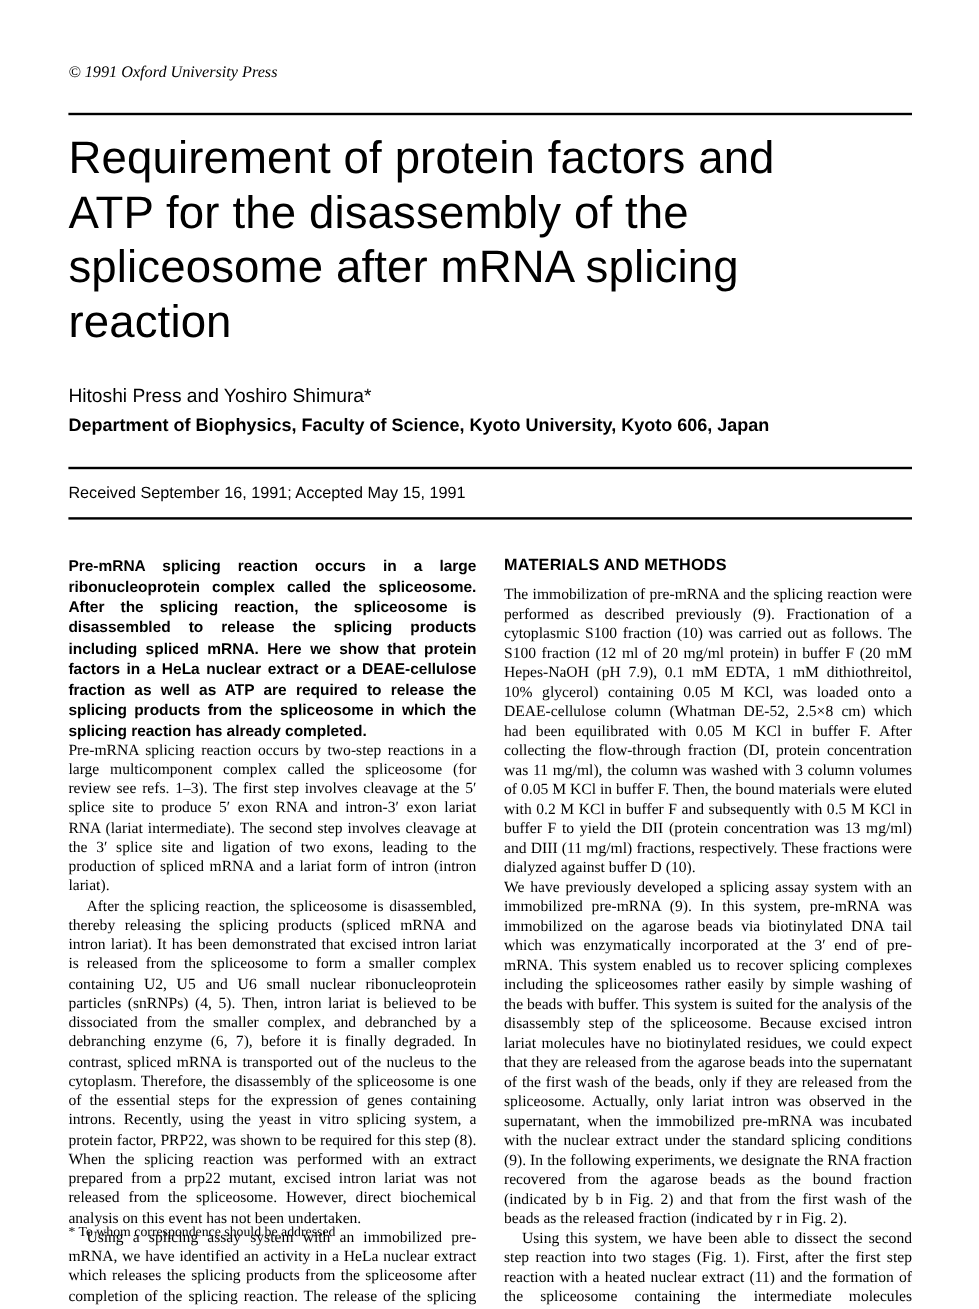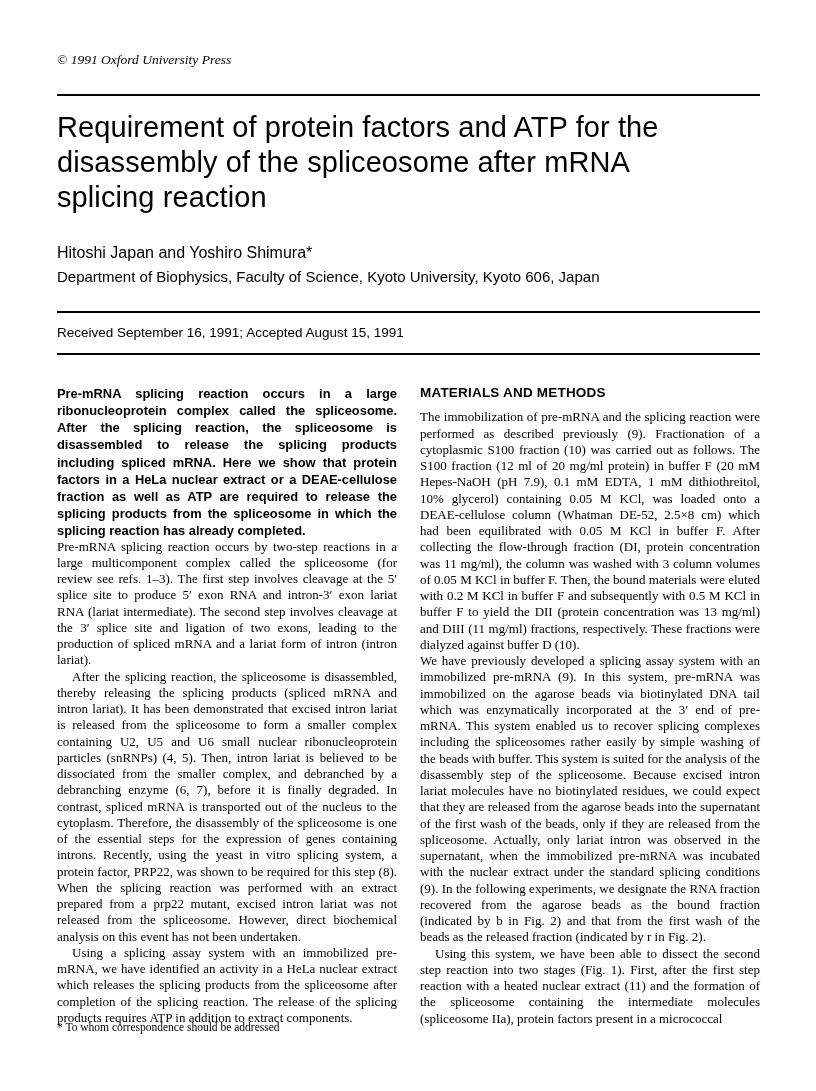--- a/index.html
+++ b/index.html
@@ -39,35 +39,36 @@
     border: none;
     margin: 0;
     background: #000;
   }
   hr.thick { height: 2px; margin-top: 26px; }
   hr.thin  { height: 2px; margin-top: 26px; }
   hr.thin2 { height: 2px; margin-top: 13px; }
   .title {
     font-family: "Liberation Sans", sans-serif;
     font-weight: normal;
-    font-size: 29px;
+    font-size: 38px;
     line-height: 1.2;
     margin: 14px 0 0 0;
     max-width: 660px;
     letter-spacing: 0.1px;
   }
   .authors {
     font-family: "Liberation Sans", sans-serif;
     font-size: 16px;
     margin-top: 30px;
   }
   .affiliation {
     font-family: "Liberation Sans", sans-serif;
     font-size: 15px;
     margin-top: 6px;
+    font-weight: bold;
   }
   .received {
     font-family: "Liberation Sans", sans-serif;
     font-size: 13.5px;
     margin-top: 12px;
   }
   .columns {
     display: flex;
     gap: 23px;
     margin-top: 30px;
@@ -110,26 +111,26 @@
 <div class="page">
 
   <div class="header-row">
     <span class="hdr-left">© 1991 Oxford University Press</span>
   </div>
 
   <hr class="rule thick">
 
   <h1 class="title">Requirement of protein factors and ATP for the disassembly of the spliceosome after mRNA splicing reaction</h1>
 
-  <div class="authors">Hitoshi Japan and Yoshiro Shimura*</div>
+  <div class="authors">Hitoshi Press and Yoshiro Shimura*</div>
   <div class="affiliation">Department of Biophysics, Faculty of Science, Kyoto University, Kyoto 606, Japan</div>
 
   <hr class="rule thin">
 
-  <div class="received">Received September 16, 1991; Accepted August 15, 1991</div>
+  <div class="received">Received September 16, 1991; Accepted May 15, 1991</div>
 
   <hr class="rule thin2">
 
   <div class="columns">
 
     <div class="col">
       <p class="abstract-body">Pre-mRNA splicing reaction occurs in a large ribonucleoprotein complex called the spliceosome. After the splicing reaction, the spliceosome is disassembled to release the splicing products including spliced mRNA. Here we show that protein factors in a HeLa nuclear extract or a DEAE-cellulose fraction as well as ATP are required to release the splicing products from the spliceosome in which the splicing reaction has already completed.</p>
 
       <p class="body-para">Pre-mRNA splicing reaction occurs by two-step reactions in a large multicomponent complex called the spliceosome (for review see refs. 1–3). The first step involves cleavage at the 5′ splice site to produce 5′ exon RNA and intron-3′ exon lariat RNA (lariat intermediate). The second step involves cleavage at the 3′ splice site and ligation of two exons, leading to the production of spliced mRNA and a lariat form of intron (intron lariat).</p>
       <p class="body-para indent">After the splicing reaction, the spliceosome is disassembled, thereby releasing the splicing products (spliced mRNA and intron lariat). It has been demonstrated that excised intron lariat is released from the spliceosome to form a smaller complex containing U2, U5 and U6 small nuclear ribonucleoprotein particles (snRNPs) (4, 5). Then, intron lariat is believed to be dissociated from the smaller complex, and debranched by a debranching enzyme (6, 7), before it is finally degraded. In contrast, spliced mRNA is transported out of the nucleus to the cytoplasm. Therefore, the disassembly of the spliceosome is one of the essential steps for the expression of genes containing introns. Recently, using the yeast in vitro splicing system, a protein factor, PRP22, was shown to be required for this step (8). When the splicing reaction was performed with an extract prepared from a prp22 mutant, excised intron lariat was not released from the spliceosome. However, direct biochemical analysis on this event has not been undertaken.</p>

